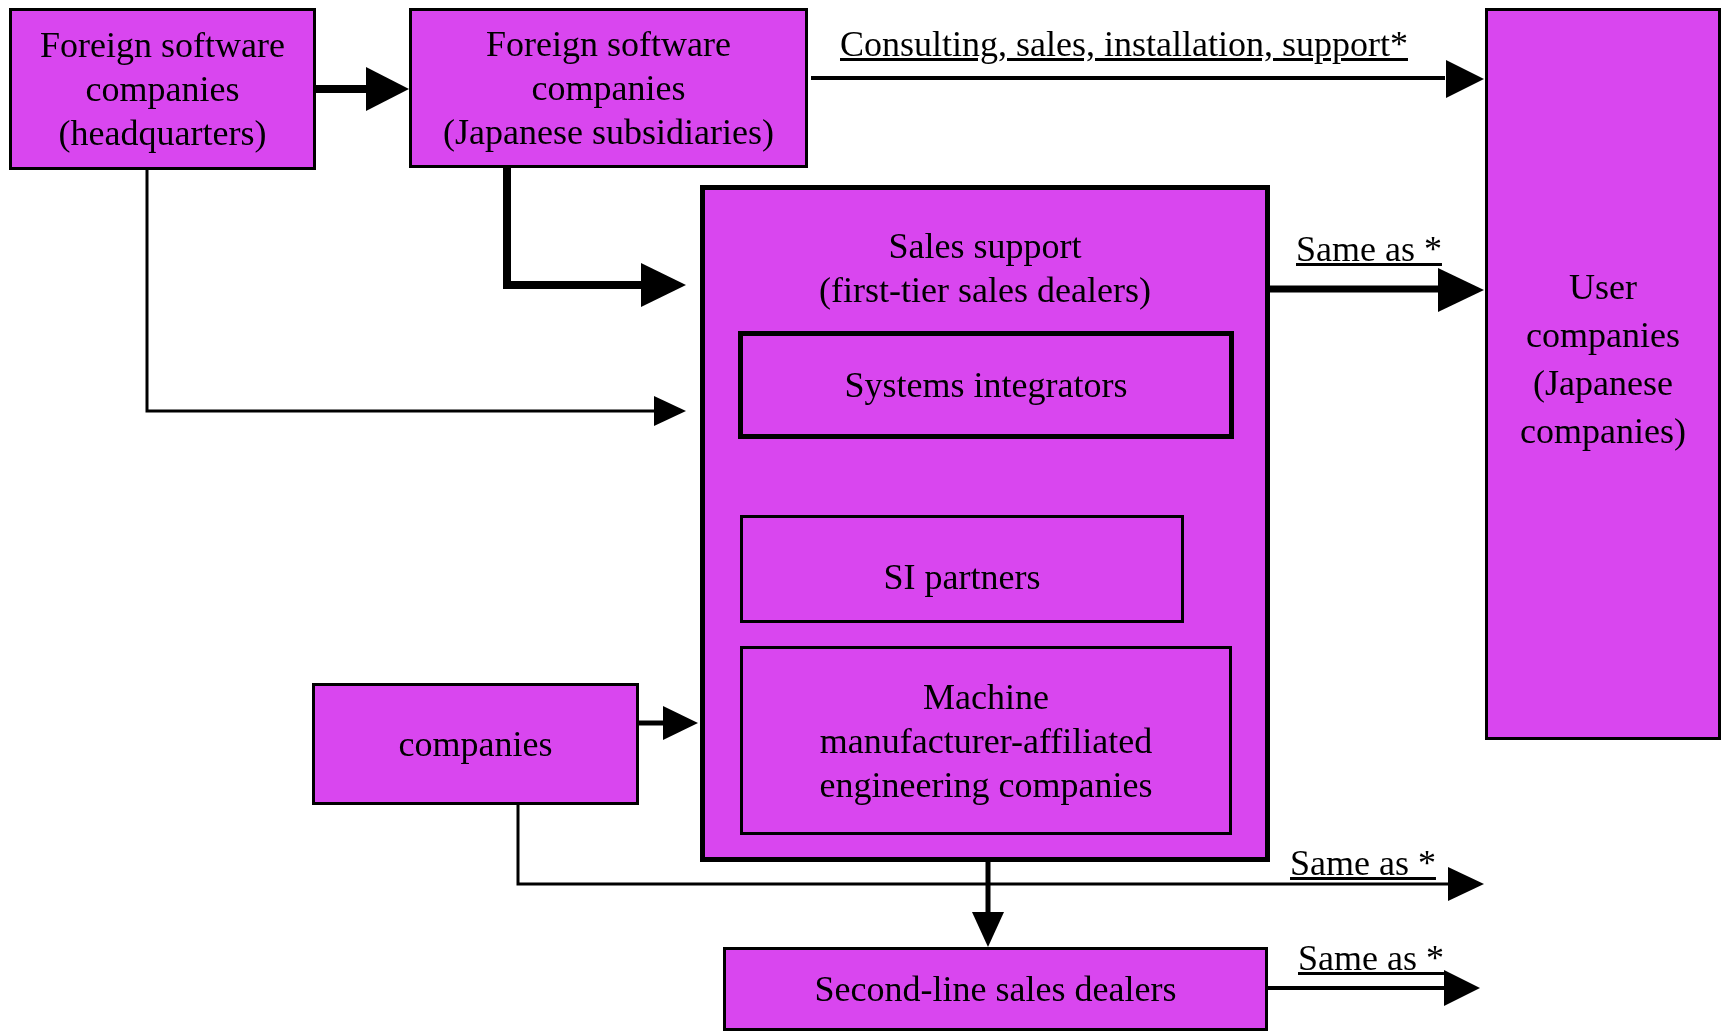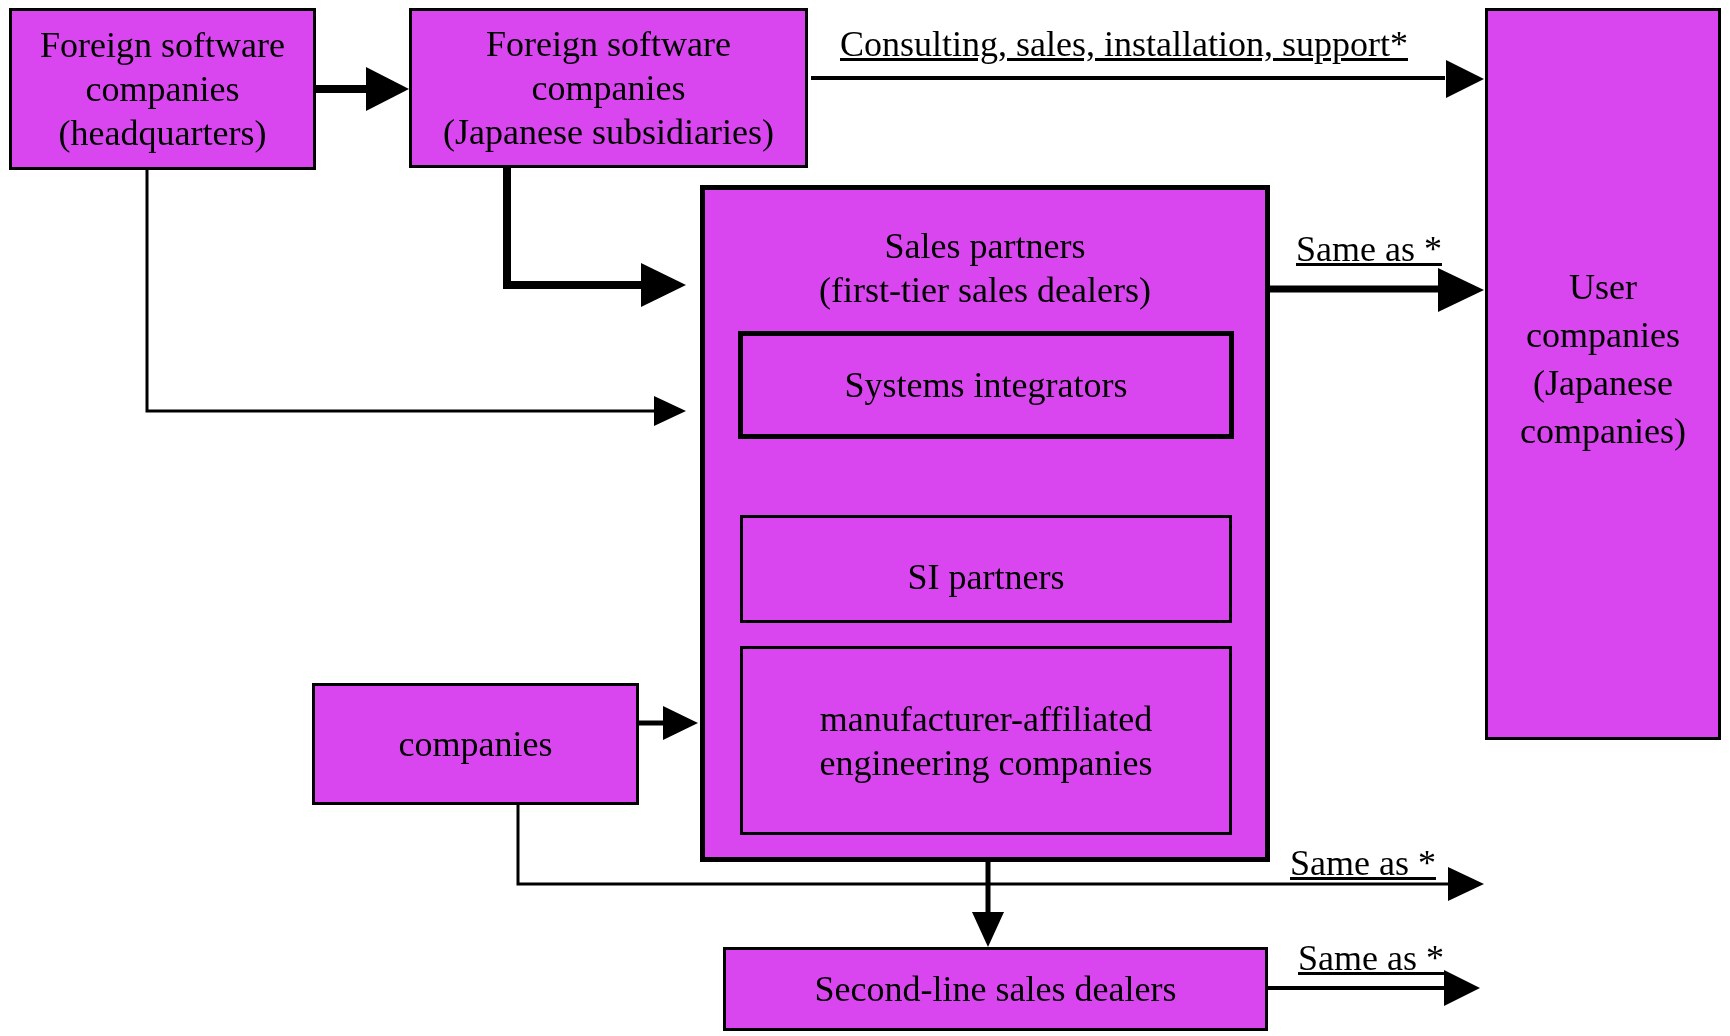--- a/index.html
+++ b/index.html
@@ -79,35 +79,36 @@
 <div class="box b3" style="left:409px; top:8px; width:399px; height:160px;">
   <div>
     <span class="ln">Foreign software</span>
     <span class="ln">companies</span>
     <span class="ln">(Japanese subsidiaries)</span>
   </div>
 </div>
 
 <div class="box b5" style="left:700px; top:185px; width:570px; height:677px; align-items:flex-start;">
   <div style="margin-top:34px;">
-    <span class="ln">Sales partners</span>
+    <span class="ln">Sales support</span>
     <span class="ln">(first-tier sales dealers)</span>
   </div>
 </div>
 
 <div class="box b5" style="left:738px; top:331px; width:496px; height:108px;">
   <span>Systems integrators</span>
 </div>
 
-<div class="box b3" style="left:740px; top:515px; width:492px; height:108px; padding-top:16px;">
+<div class="box b3" style="left:740px; top:515px; width:444px; height:108px; padding-top:16px;">
   <span>SI partners</span>
 </div>
 
 <div class="box b3" style="left:740px; top:646px; width:492px; height:189px;">
   <div>
+    <span class="ln">Machine</span>
     <span class="ln">manufacturer-affiliated</span>
     <span class="ln">engineering companies</span>
   </div>
 </div>
 
 <div class="box b3" style="left:312px; top:683px; width:327px; height:122px;">
   <div>
     <span class="ln">companies</span>
   </div>
 </div>

